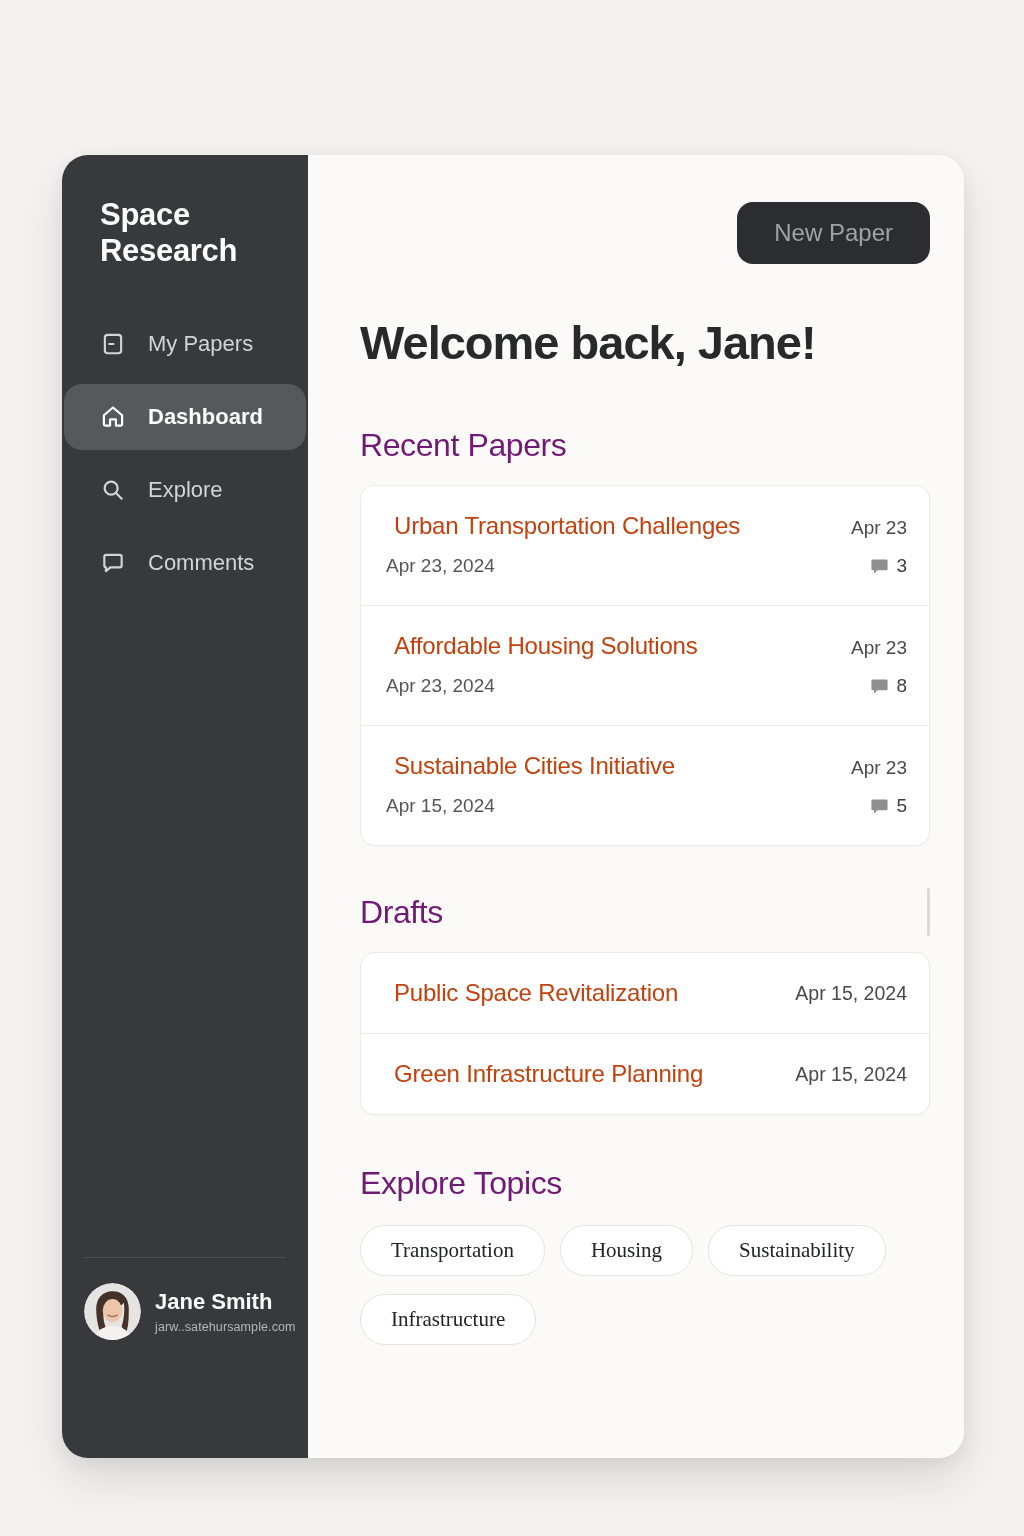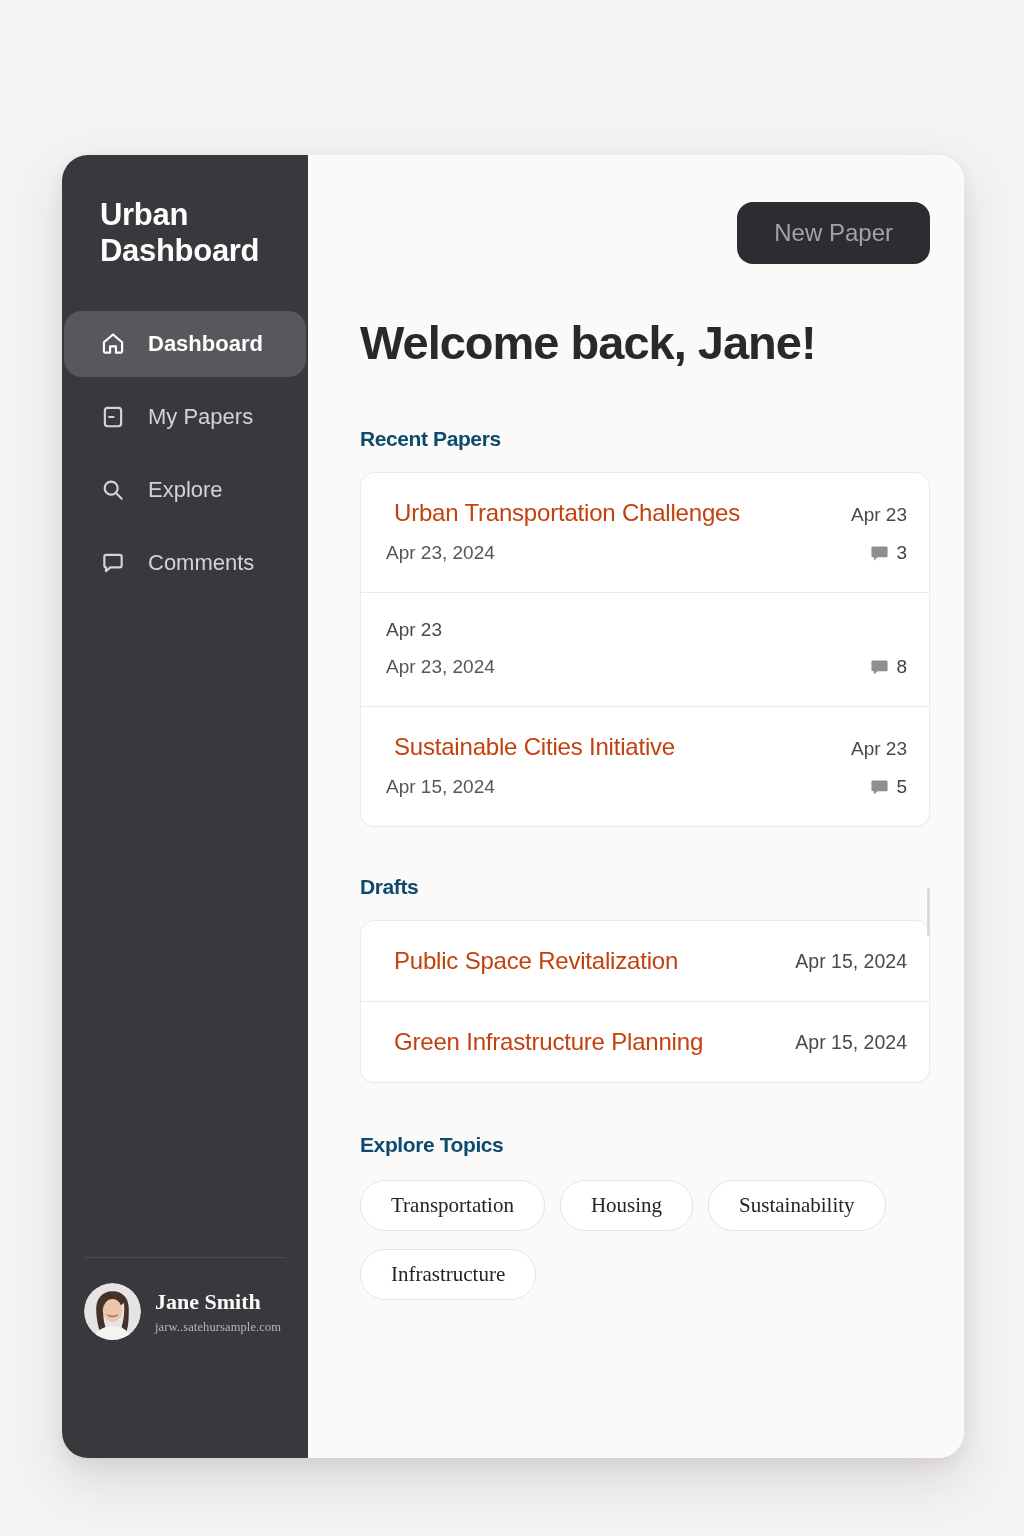--- a/index.html
+++ b/index.html
@@ -29,33 +29,33 @@
   .nav-item {
     display:flex; align-items:center; gap:22px; height:66px;
     padding-left:36px; margin:0 2px; border-radius:18px;
     color:#d3d4d5; font-size:22px; cursor:pointer;
   }
   .nav-item .icon { width:26px; height:26px; display:block; }
   .nav-item svg { width:26px; height:26px; stroke:currentColor; fill:none; stroke-width:2; stroke-linejoin:round; stroke-linecap:round; }
   .nav-item.active { background:#56585b; color:#ffffff; font-weight:700; }
   .profile { margin-top:auto; }
   .profile-divider { height:1px; background:#4b4d50; margin:0 22px; }
-  .profile-row { display:flex; align-items:center; gap:14px; padding:25px 14px 118px 22px;font-family:Liberation Serif, serif; }
+  .profile-row { display:flex; align-items:center; gap:14px; padding:25px 14px 118px 22px; }
   .avatar { width:57px; height:57px; border-radius:50%; overflow:hidden; flex-shrink:0; }
   .profile-name { font-size:22px; font-weight:700; color:#fbfbfb; }
   .profile-email { font-size:12.5px; color:#b5b6b8; margin-top:5px; letter-spacing:.1px; }
   
   .main { flex:1; padding:47px 44px 0 52px; position:relative; background:#fbfaf8; }
   .header-row { display:flex; justify-content:flex-end; }
   .new-paper-btn {
     background:#2b2d30; color:#a3a3a3; font-size:24px; font-family:inherit;
     padding:17px 37px; border:none; border-radius:16px; cursor:pointer;
   }
   .welcome { margin-top:51px; font-size:47px; font-weight:700; letter-spacing:-1px; color:#28292b; }
-  .section-title { font-size:21px; font-weight:700; letter-spacing:-.4px; color:#0c4a6e; }
+  .section-title { font-size:32px; font-weight:400; letter-spacing:-.4px; color:#701a75; }
   .mt-rp { margin-top:57px; } .mt-dr { margin-top:48px; } .mt-ex { margin-top:50px; }
   .card {
     margin-top:21px; background:#ffffff; border:1px solid #eceae7; border-radius:14px;
     overflow:hidden; box-shadow:0 1px 2px rgba(0,0,0,.02);
   }
   .card > div + div { border-top:1px solid #eceae7; }
   .paper-row { padding:26px 22px 28px 25px; cursor:pointer; }
   .row-line1 { display:flex; justify-content:space-between; align-items:baseline; }
   .paper-title { font-size:24px; font-weight:500; color:#c2410c; letter-spacing:-.2px;margin-left:8px; }
   .right-date { font-size:19px; color:#48494b; }
@@ -71,39 +71,39 @@
     font-size:21px; color:#232426; cursor:pointer; white-space:nowrap;
   }
   .scroll-thumb { position:absolute; right:44px; top:733px; width:3px; height:48px; background:#dcdad8; border-radius:2px; }
 </style>
 </head>
 <body>
 
 <div class="window">
 
   <aside class="sidebar">
-    <div class="brand">Urban Dashboard</div>
+    <div class="brand">Space Research</div>
 
     <nav class="nav">
-      <div class="nav-item active">
-        <span class="icon">
-          <svg viewBox="0 0 24 24">
-              <path d="M12 3.2 L3.6 10.4 V18.8 Q3.6 20 4.8 20 H9.3 V14.2 H14.7 V20 H19.2 Q20.4 20 20.4 18.8 V10.4 Z"></path>
-            </svg>
-        </span>
-        <span>Dashboard</span>
-      </div>
       <div class="nav-item">
         <span class="icon">
           <svg viewBox="0 0 24 24">
               <rect x="4.5" y="3.5" width="15" height="17" rx="2.5"></rect>
               <path d="M8.5 12 H12.5"></path>
             </svg>
         </span>
         <span>My Papers</span>
+      </div>
+      <div class="nav-item active">
+        <span class="icon">
+          <svg viewBox="0 0 24 24">
+              <path d="M12 3.2 L3.6 10.4 V18.8 Q3.6 20 4.8 20 H9.3 V14.2 H14.7 V20 H19.2 Q20.4 20 20.4 18.8 V10.4 Z"></path>
+            </svg>
+        </span>
+        <span>Dashboard</span>
       </div>
       <div class="nav-item">
         <span class="icon">
           <svg viewBox="0 0 24 24">
               <circle cx="10.3" cy="10.3" r="6"></circle>
               <path d="M14.8 14.8 L20 20"></path>
             </svg>
         </span>
         <span>Explore</span>
       </div>
@@ -159,20 +159,21 @@
             <svg viewBox="0 0 20 20">
                 <path d="M3 2.5 H17 Q18.5 2.5 18.5 4 V12.5 Q18.5 14 17 14 H8 L4.2 17.3 V14 H3 Q1.5 14 1.5 12.5 V4 Q1.5 2.5 3 2.5 Z"></path>
               </svg>
             <span>3</span>
           </span>
         </div>
       </div>
 
       <div class="paper-row">
         <div class="row-line1">
+          <span class="paper-title">Affordable Housing Solutions</span>
           <span class="right-date">Apr 23</span>
         </div>
         <div class="row-line2">
           <span class="paper-date">Apr 23, 2024</span>
           <span class="comments">
             <svg viewBox="0 0 20 20">
                 <path d="M3 2.5 H17 Q18.5 2.5 18.5 4 V12.5 Q18.5 14 17 14 H8 L4.2 17.3 V14 H3 Q1.5 14 1.5 12.5 V4 Q1.5 2.5 3 2.5 Z"></path>
               </svg>
             <span>8</span>
           </span>

